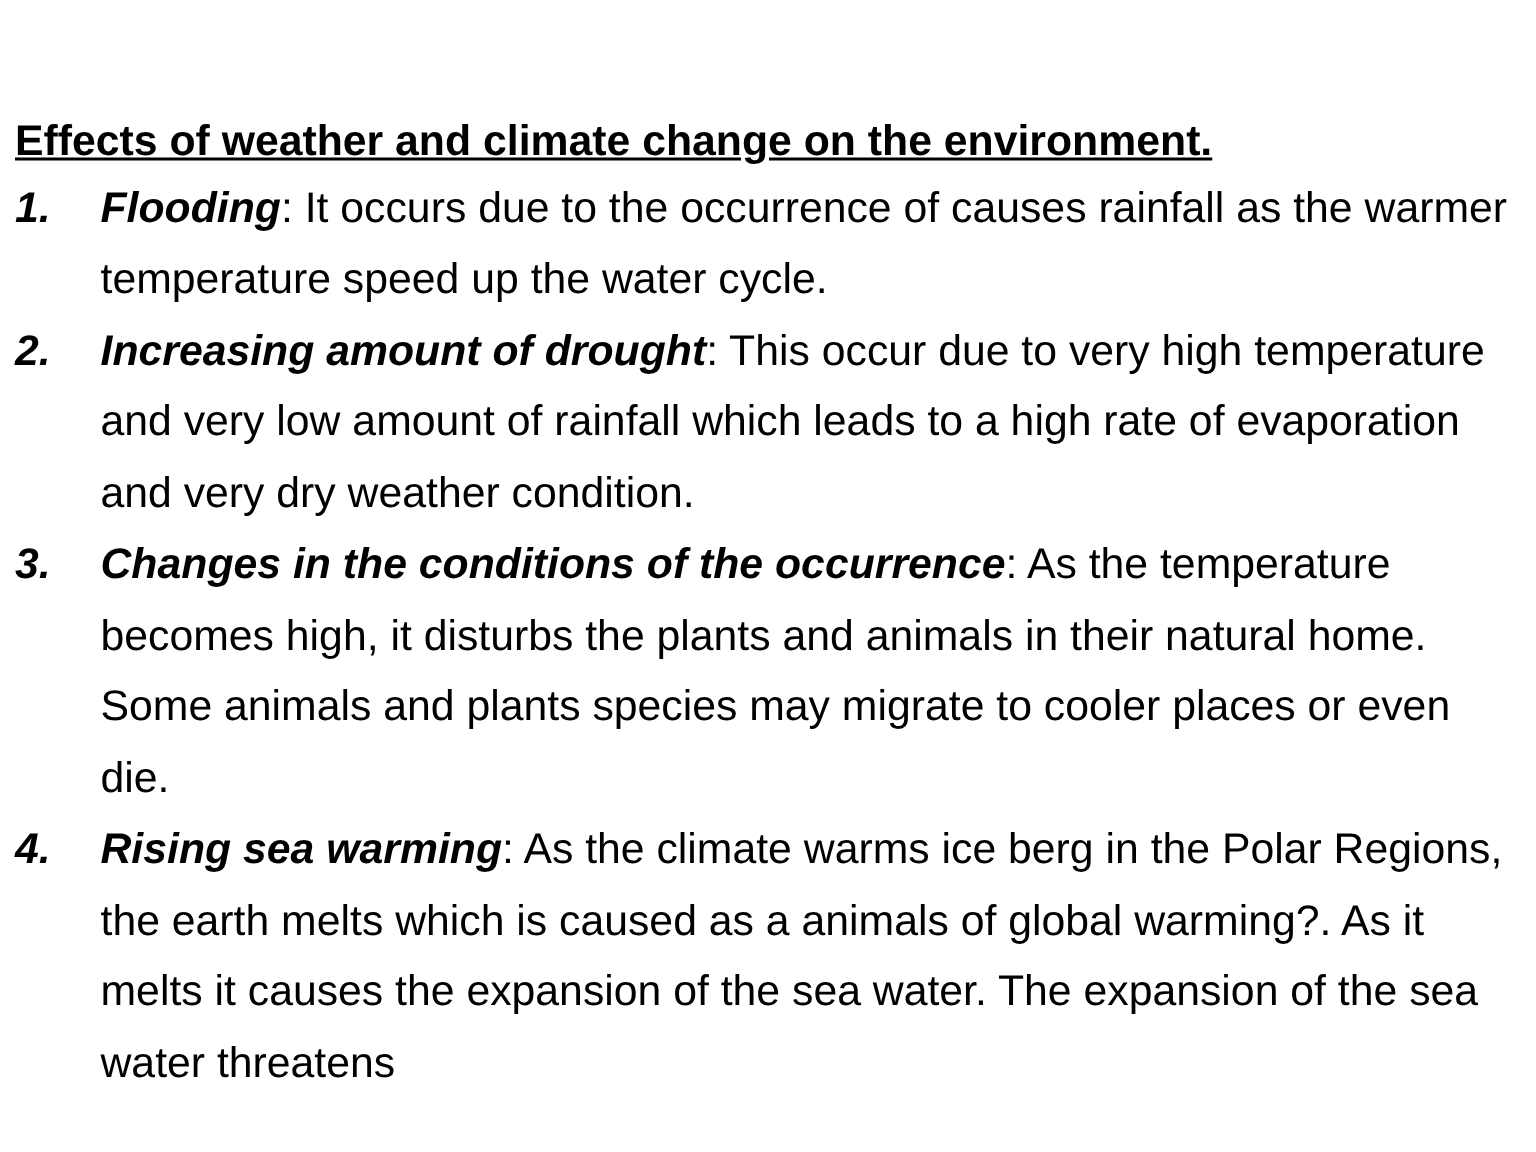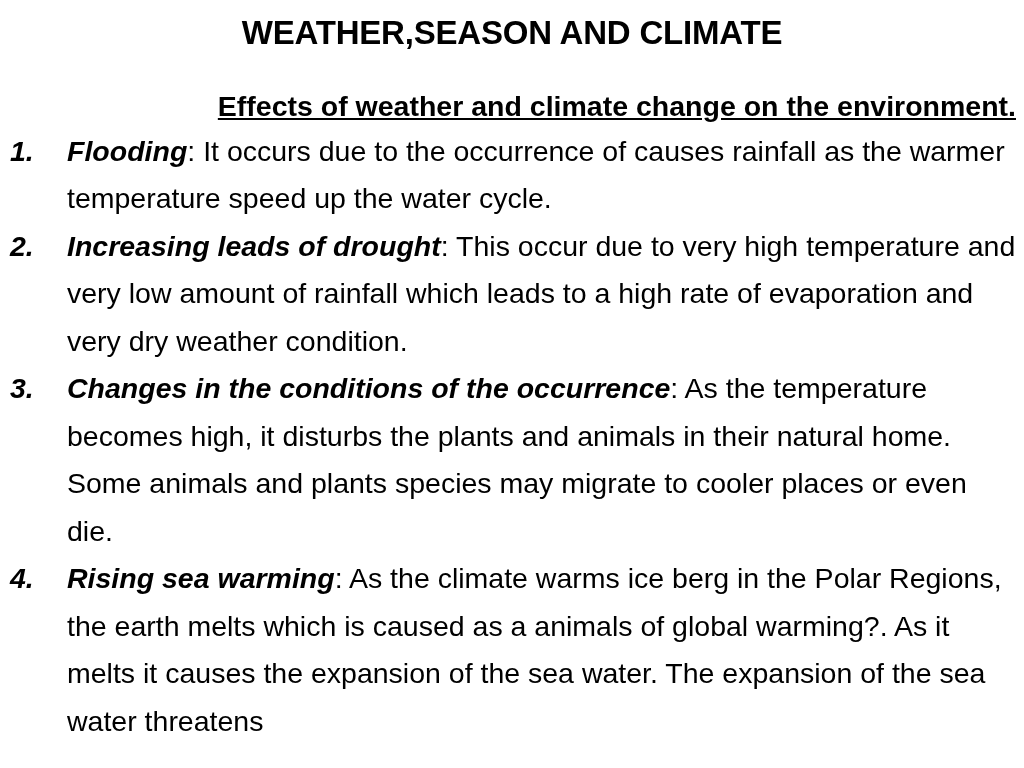--- a/index.html
+++ b/index.html
@@ -44,24 +44,23 @@
     top: 72px;
     width: 1006px;
   }
 
   .subheading {
     font-size: 28.5px;
     font-weight: bold;
     line-height: 1.32;
     text-decoration: underline;
     text-underline-offset: 2px;
-    margin: 16px 0 2px 0;
+    margin: 4px 0 2px 0;
     display: block;
     white-space: nowrap;
-    text-align: right;
   }
 
   
   .num-list {
     list-style: none;
     margin: 0;
     padding: 0;
   }
 
   .num-item {
@@ -93,36 +92,35 @@
   .item-text {
     font-weight: normal;
     font-style: normal;
   }
 </style>
 </head>
 <body>
 
 <div class="slide">
 
-  <h1 class="slide-title">WEATHER,SEASON AND CLIMATE</h1>
 
   <div class="body-block">
 
     <span class="subheading">Effects of weather and climate change on the environment.</span>
 
     <ol class="num-list">
 
       <li class="num-item">
         <span class="num-marker">1.</span>
         <span class="item-label">Flooding</span><span class="item-sep">: </span><span class="item-text">It occurs due to the occurrence of causes rainfall as the warmer temperature speed up the water cycle.</span>
       </li>
 
       <li class="num-item">
         <span class="num-marker">2.</span>
-        <span class="item-label">Increasing leads of drought</span><span class="item-sep">: </span><span class="item-text">This occur due to very high temperature and very low amount of rainfall which leads to a high rate of evaporation and very dry weather condition.</span>
+        <span class="item-label">Increasing amount of drought</span><span class="item-sep">: </span><span class="item-text">This occur due to very high temperature and very low amount of rainfall which leads to a high rate of evaporation and very dry weather condition.</span>
       </li>
 
       <li class="num-item">
         <span class="num-marker">3.</span>
         <span class="item-label">Changes in the conditions of the occurrence</span><span class="item-sep">: </span><span class="item-text">As the temperature becomes high, it disturbs the plants and animals in their natural home. Some animals and plants species may migrate to cooler places or even die.</span>
       </li>
 
       <li class="num-item">
         <span class="num-marker">4.</span>
         <span class="item-label">Rising sea warming</span><span class="item-sep">: </span><span class="item-text">As the climate warms ice berg in the Polar Regions, the earth melts which is caused as a animals of global warming?. As it melts it causes the expansion of the sea water. The expansion of the sea water threatens</span>

